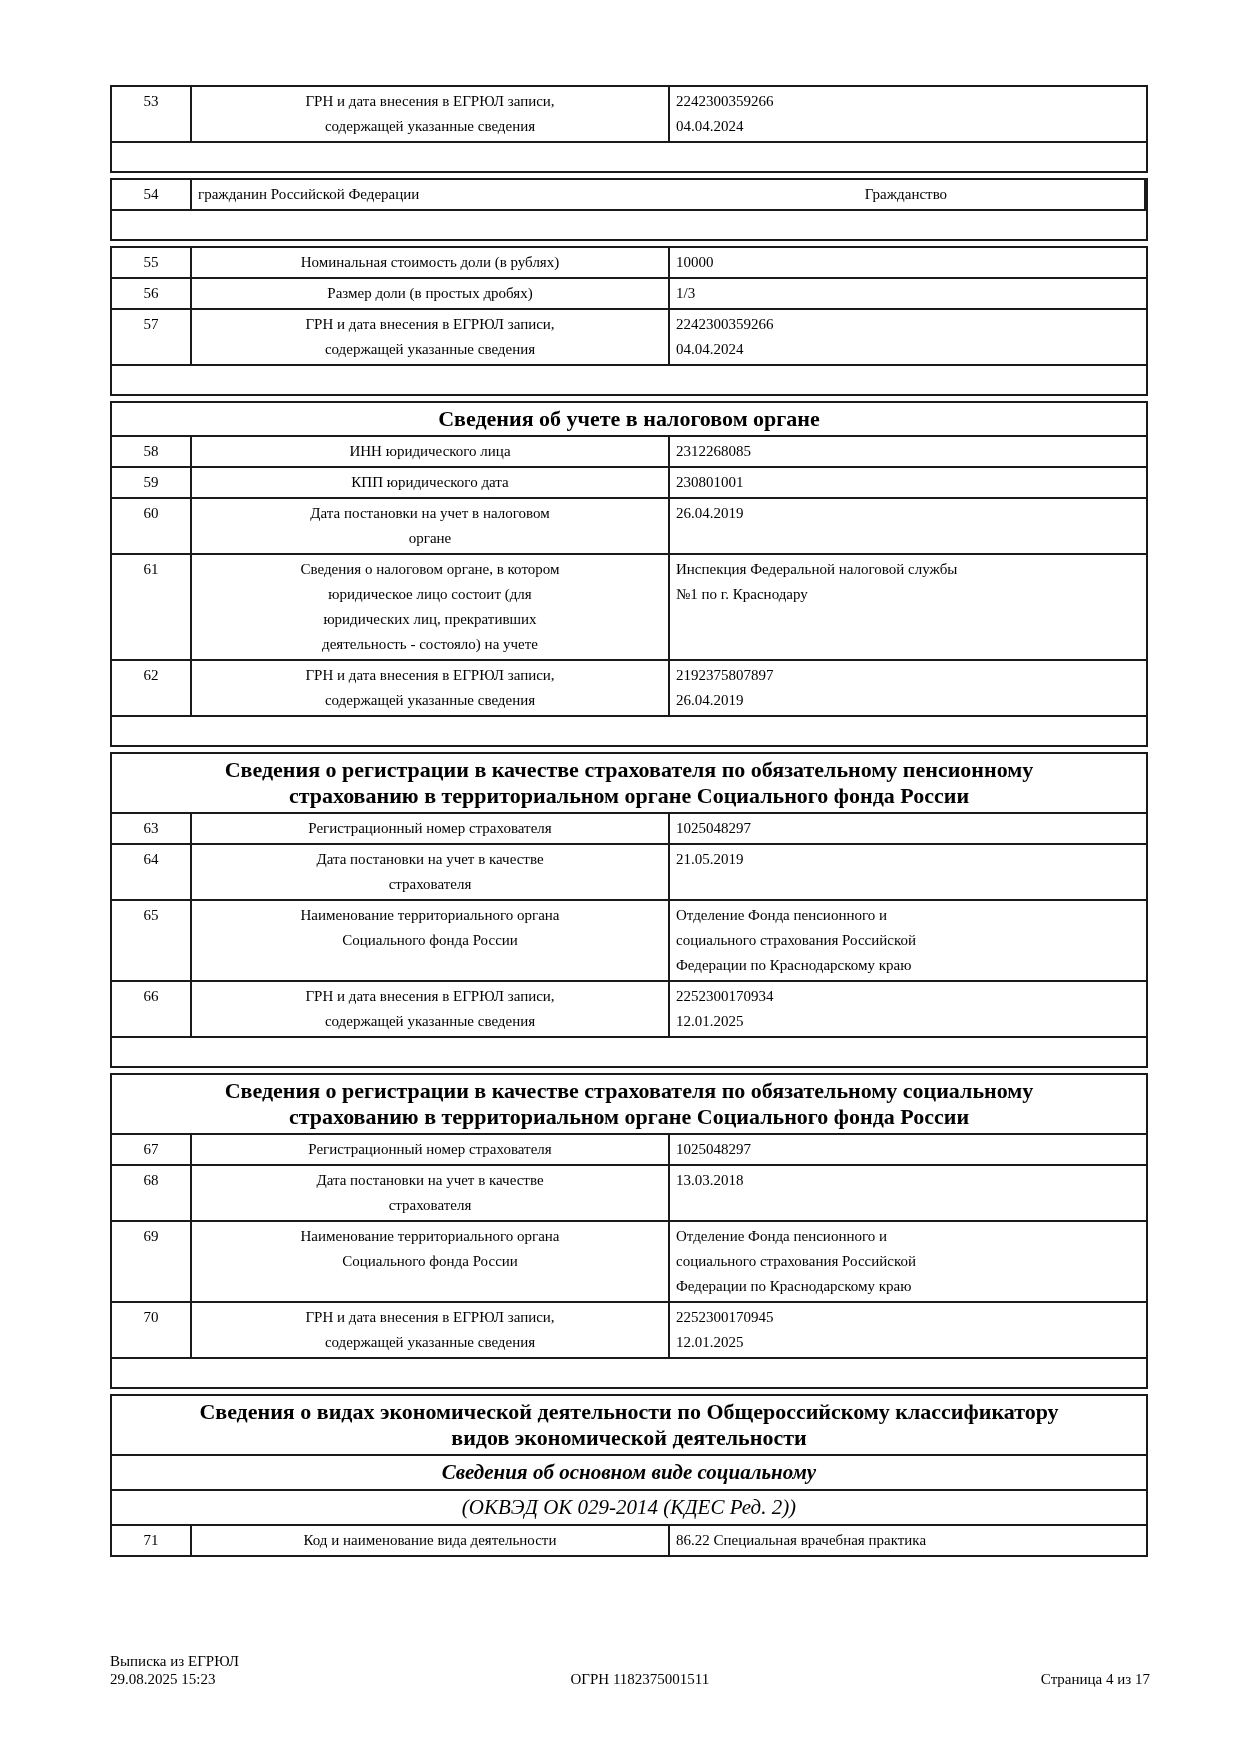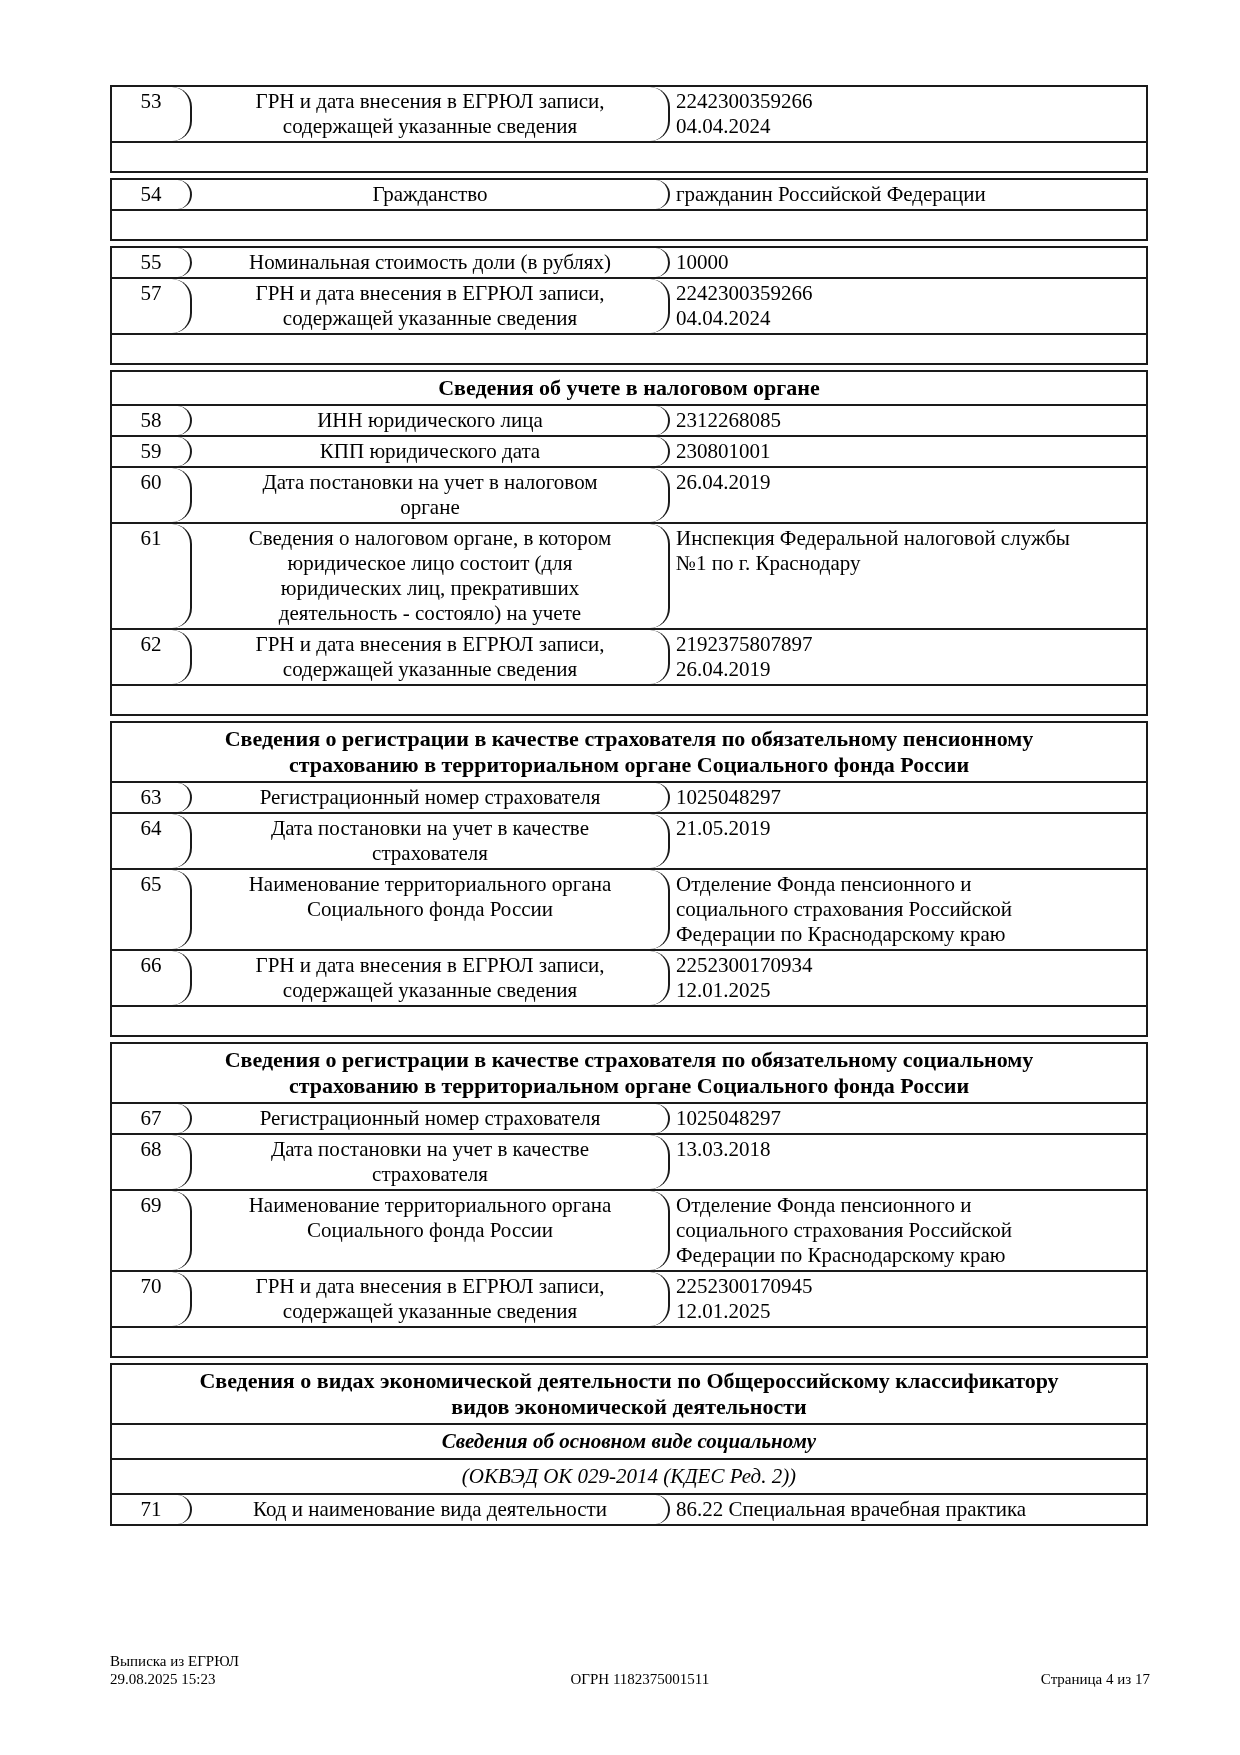--- a/index.html
+++ b/index.html
@@ -49,26 +49,25 @@
     padding: 4px 6px;
     white-space: pre-line;
   }
   .bold-italic { font-style: italic; font-weight: bold; }
   .italic { font-style: italic; font-weight: normal; }
   .row {
     display: flex;
     align-items: stretch;
   }
   .cell {
-    font-size: 21px;
+    font-size: 15px;
     line-height: 25px;
     padding: 2px 6px;
     white-space: pre-line;
     box-sizing: border-box;
-    border-radius: 20px;
   }
   .cell.num {
     flex: 0 0 80px;
     text-align: center;
     border-right: 2px solid #1a1a1a;
     padding: 2px 2px;
   }
   .cell.label {
     flex: 0 0 478px;
     border-right: 2px solid #1a1a1a;
@@ -108,30 +107,35 @@
           <div class="cell label">ГРН и дата внесения в ЕГРЮЛ записи,
 содержащей указанные сведения</div>
           <div class="cell value">2242300359266
 04.04.2024</div>
         </div>
         <div class="spacer-row"></div>
       </div>
       <div class="block">
         <div class="row">
           <div class="cell num">54</div>
+          <div class="cell value">гражданин Российской Федерации</div>
           <div class="cell label">Гражданство</div>
-          <div class="cell value">гражданин Российской Федерации</div>
         </div>
         <div class="spacer-row"></div>
       </div>
       <div class="block">
         <div class="row">
           <div class="cell num">55</div>
           <div class="cell label">Номинальная стоимость доли (в рублях)</div>
           <div class="cell value">10000</div>
+        </div>
+        <div class="row">
+          <div class="cell num">56</div>
+          <div class="cell label">Размер доли (в простых дробях)</div>
+          <div class="cell value">1/3</div>
         </div>
         <div class="row">
           <div class="cell num">57</div>
           <div class="cell label">ГРН и дата внесения в ЕГРЮЛ записи,
 содержащей указанные сведения</div>
           <div class="cell value">2242300359266
 04.04.2024</div>
         </div>
         <div class="spacer-row"></div>
       </div>

